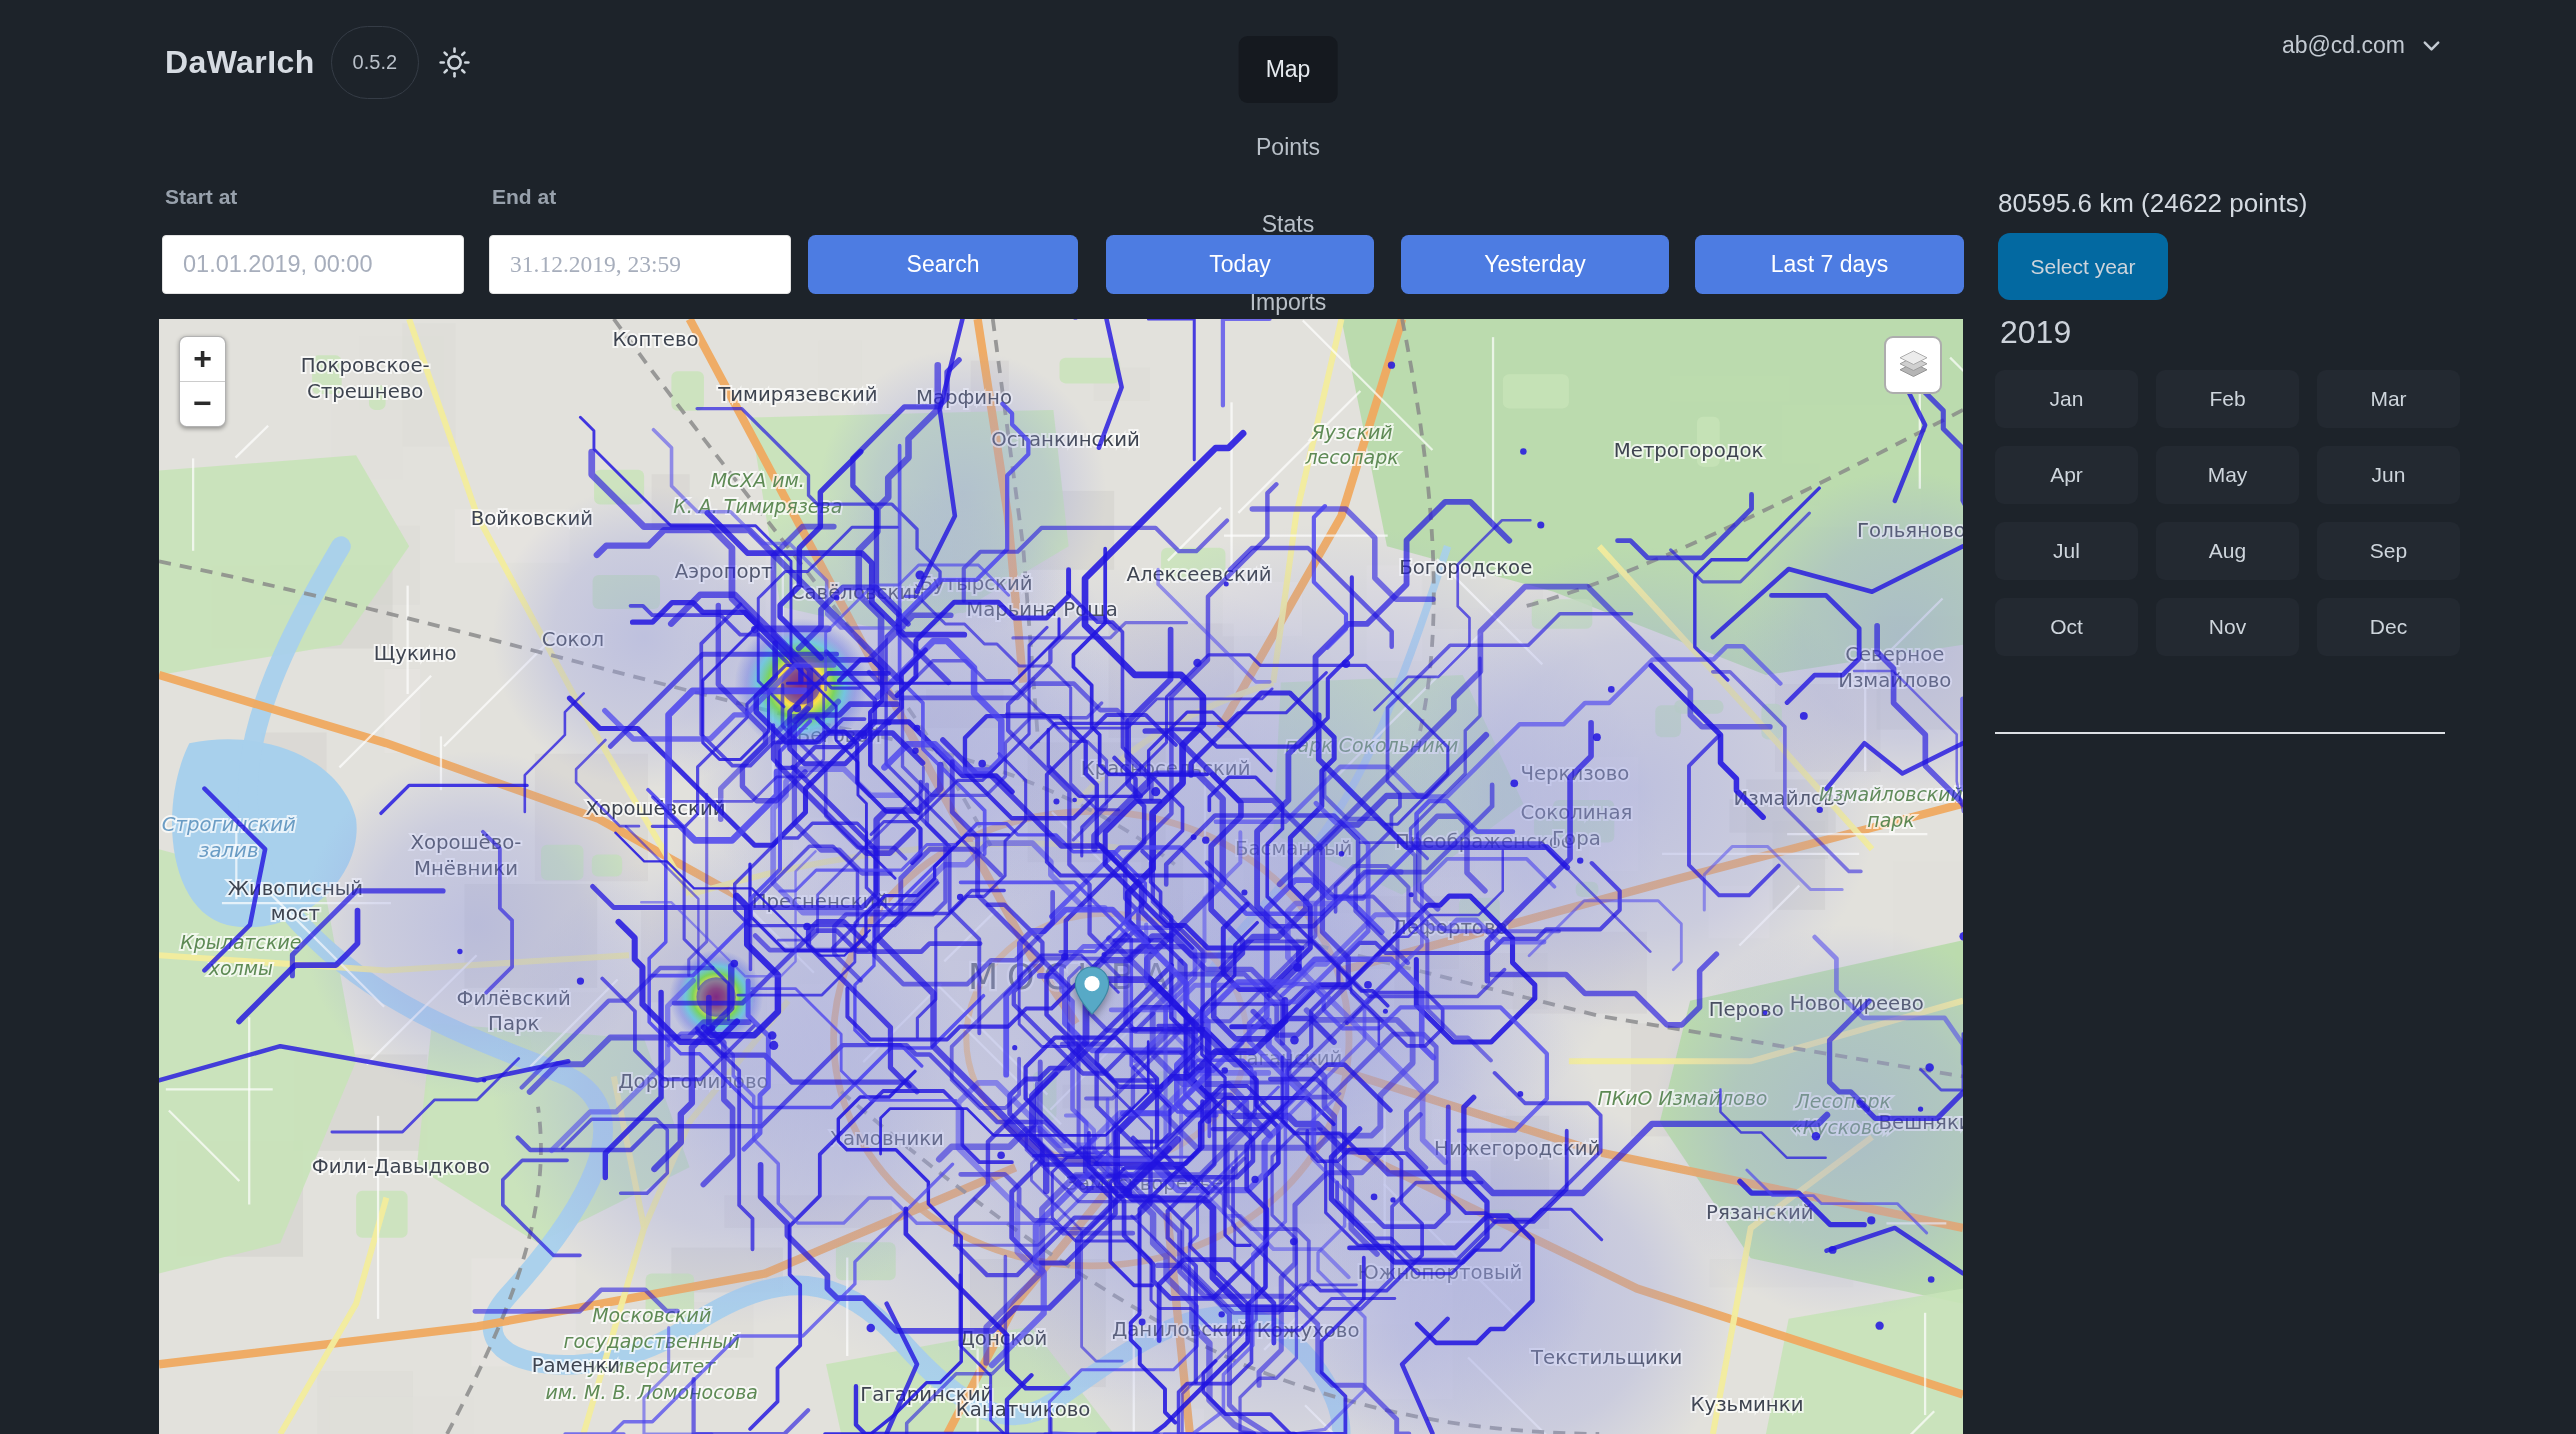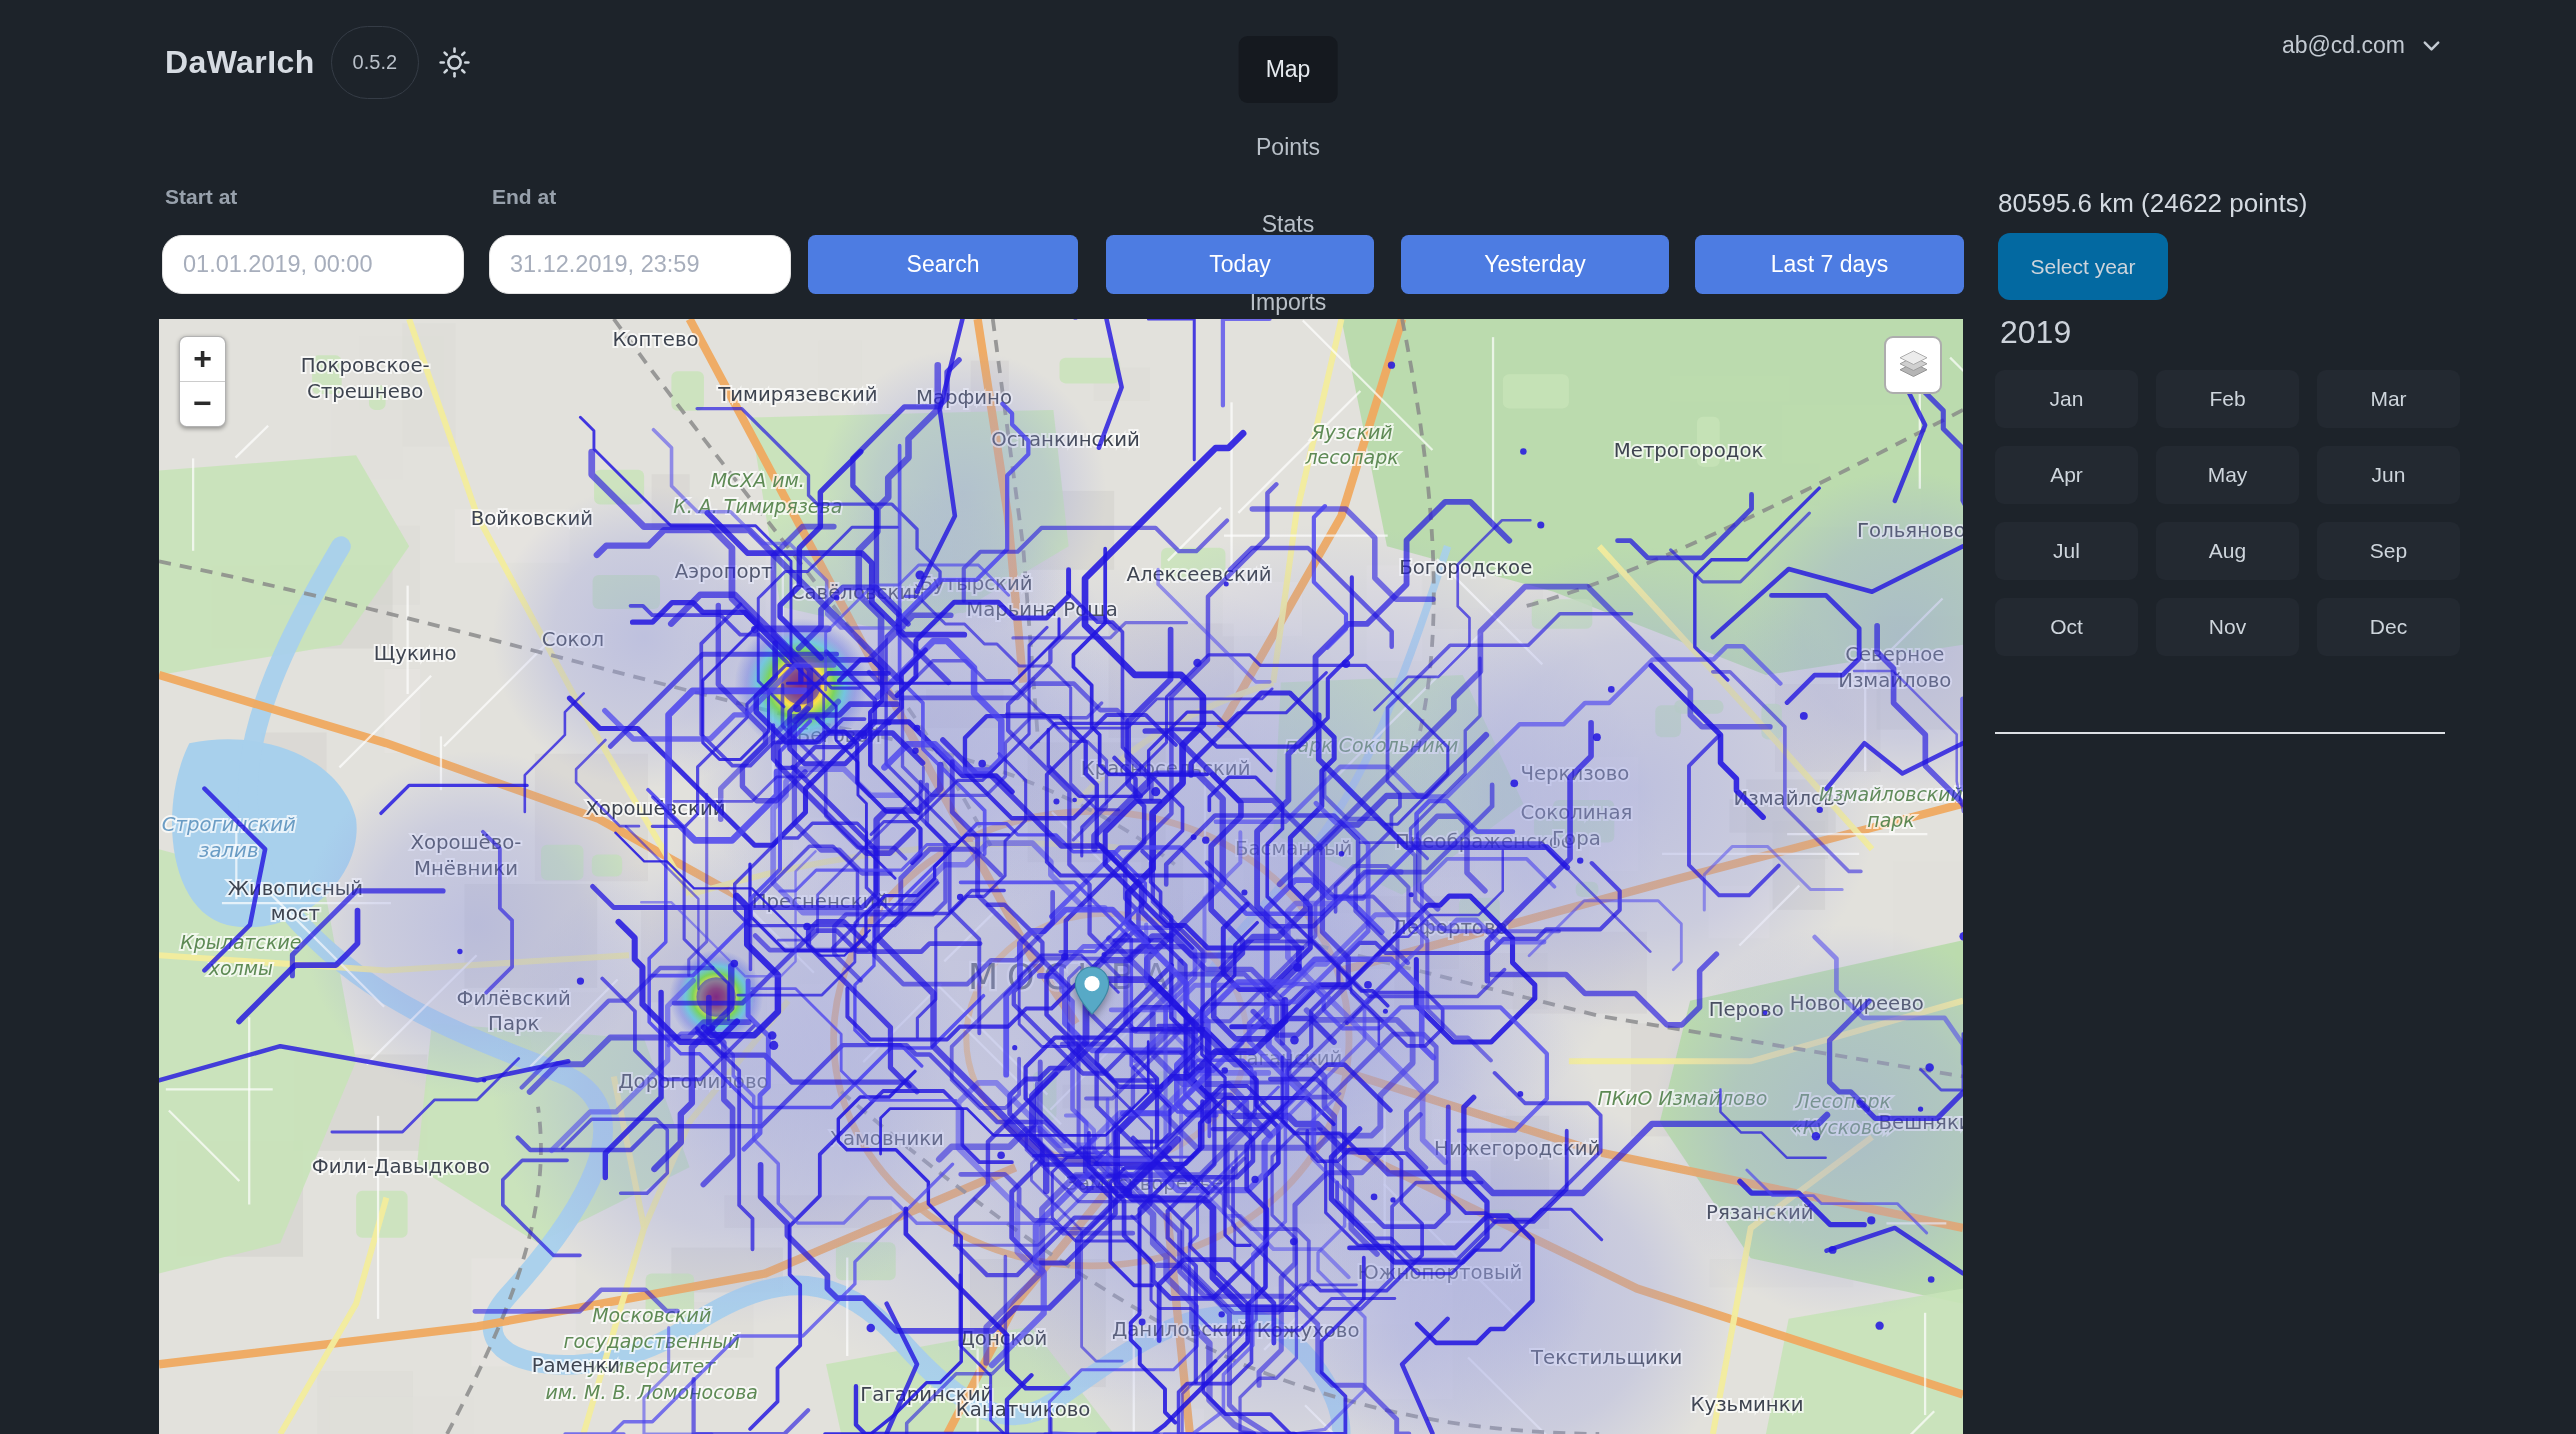--- a/index.html
+++ b/index.html
@@ -9,21 +9,21 @@
   .brand{position:absolute;left:165px;top:26px;display:flex;align-items:center;gap:16px;}
   .logo{font-size:32px;font-weight:700;color:#d6dbe2;letter-spacing:0.4px;cursor:pointer;}
   .version{padding:24px 21px;border:1.5px solid #353c46;border-radius:757px;font-size:20px;color:#b9c0c9;}
   .sunbtn{width:39px;height:39px;display:flex;align-items:center;justify-content:center;color:#cfd6dd;cursor:pointer;}
   .tabs{position:absolute;top:36px;left:50%;transform:translateX(-50%);display:flex;align-items:center;gap:10.6px;flex-direction:column;}
   .tab{font-size:23px;color:#b9c0c8;padding:0 27px;height:67px;line-height:67px;border-radius:9px;cursor:pointer;white-space:nowrap;}
   .tab.active{background:#15191f;color:#e7ebf0;}
   .account{position:absolute;right:133px;top:32px;display:flex;align-items:center;gap:15px;font-size:23px;color:#c3cad2;cursor:pointer;}
   
   .flabel{position:absolute;top:185px;font-size:21px;font-weight:700;color:#98a1ac;}
-  .dt{position:absolute;top:235px;height:59px;width:302px;border-radius:20px;border:0.8px solid #e3e3e3;background:#fff;
+  .dt{position:absolute;top:235px;height:59px;width:302px;border-radius:4px;border:0.8px solid #e3e3e3;background:#fff;
       color:#a7aebc;font-size:23.5px;padding:0 20px;box-sizing:border-box;font-family:inherit;}
   .btn{position:absolute;top:235px;height:59px;border-radius:7.6px;background:#4d7ce2;color:#fff;font-size:23px;border:none;
        display:flex;align-items:center;justify-content:center;font-weight:500;cursor:pointer;font-family:inherit;}
   
   .summary{position:absolute;left:1998px;top:188px;font-size:26px;color:#d4dae1;}
   .select-year{position:absolute;left:1998px;top:233px;width:170px;height:67px;background:#0369a1;border-radius:12px;
                color:#cdd4dc;font-size:21px;display:flex;align-items:center;justify-content:center;cursor:pointer;}
   .year{position:absolute;left:2000px;top:314px;font-size:32px;color:#ccd2da;}
   .months{position:absolute;left:1995px;top:370px;display:grid;grid-template-columns:repeat(3,143px);column-gap:11.4px;row-gap:33px;gap:18px;}
   .month{height:58px;background:#232931;border-radius:9px;color:#ced5dc;font-size:21px;display:flex;align-items:center;justify-content:center;cursor:pointer;}
@@ -79,21 +79,21 @@
       <svg width="23" height="23" viewBox="0 0 24 24" fill="none" stroke="currentColor" stroke-width="2.6" stroke-linecap="round" stroke-linejoin="round">
         <polyline points="5,9 12,16 19,9"></polyline>
       </svg>
     </div>
   </header>
 
   <section>
     <label class="flabel" style="left:165px">Start at</label>
     <input class="dt" style="left: 162px;" value="01.01.2019, 00:00">
     <label class="flabel" style="left:492px">End at</label>
-    <input class="dt" style="left: 489px;" value="31.12.2019, 23:59">
+    <input class="dt" style="left: 489px; font-family: Liberation Serif, serif;" value="31.12.2019, 23:59">
     <button class="btn" style="left:808px;width:270px">Search</button>
     <button class="btn" style="left:1106px;width:268px">Today</button>
     <button class="btn" style="left:1401px;width:268px">Yesterday</button>
     <button class="btn" style="left:1695px;width:269px">Last 7 days</button>
   </section>
 
   <aside>
     <div class="summary">80595.6 km (24622 points)</div>
     <div class="select-year">Select year</div>
     <div class="year">2019</div>

